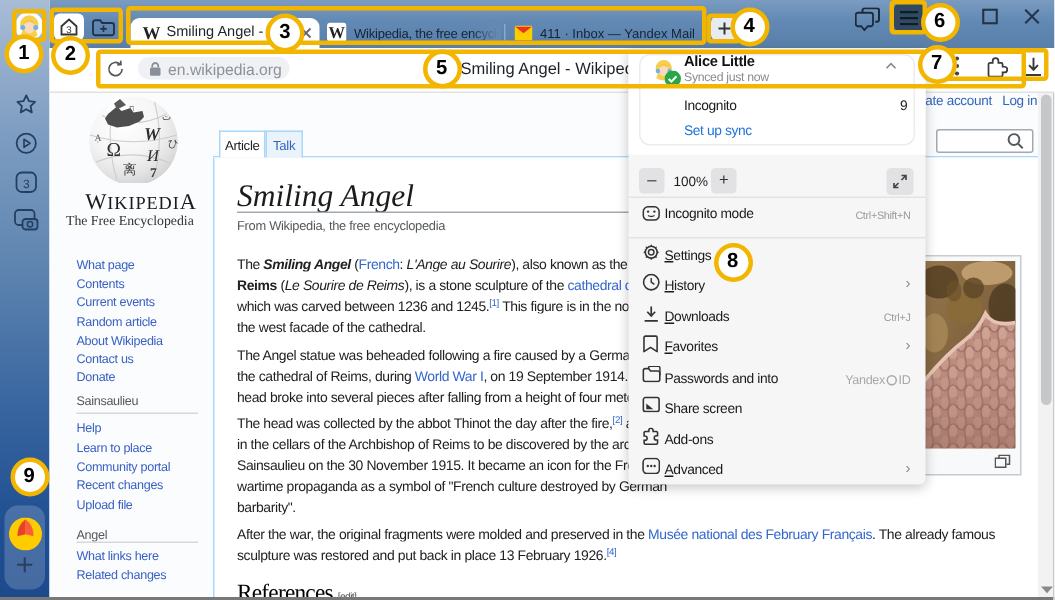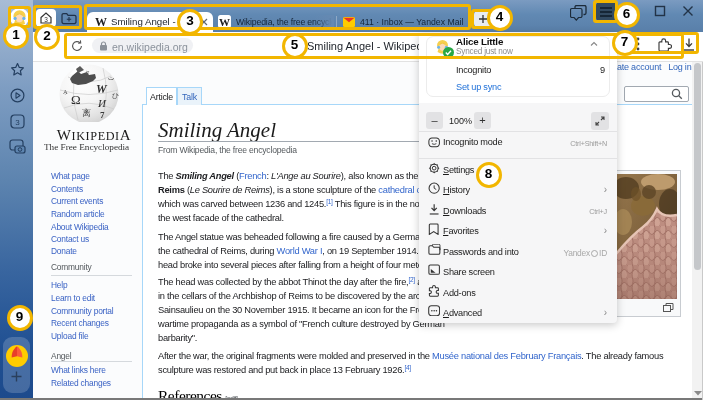--- a/index.html
+++ b/index.html
@@ -192,24 +192,24 @@
 <div class="a" style="left:44px;top:127px;width:100px;text-align:center;font-family:'Liberation Serif',serif;font-size:15px;letter-spacing:.6px;color:#1b1b1b">W<span style="font-size:12.2px">IKIPEDI</span>A</div>
 <div class="a" style="left:44px;top:142px;width:100px;text-align:left;font-family:'Liberation Serif',serif;font-size:9.2px;color:#333">The Free Encyclopedia</div>
 
 <div class="navlink" style="left:51px;top:171px">What page</div>
 <div class="navlink" style="left:51px;top:184px">Contents</div>
 <div class="navlink" style="left:51px;top:196px">Current events</div>
 <div class="navlink" style="left:51px;top:209px">Random article</div>
 <div class="navlink" style="left:51px;top:222px">About Wikipedia</div>
 <div class="navlink" style="left:51px;top:234px">Contact us</div>
 <div class="navlink" style="left:51px;top:246px">Donate</div>
-<div class="navhead" style="left:51px;top:262px">Community</div>
+<div class="navhead" style="left:51px;top:262px">Sainsaulieu</div>
 <div class="a" style="left:51px;top:275px;width:81px;height:1px;background:#d5d9dd"></div>
 <div class="navlink" style="left:51px;top:280px">Help</div>
-<div class="navlink" style="left:51px;top:293px">Learn to edit</div>
+<div class="navlink" style="left:51px;top:293px">Learn to place</div>
 <div class="navlink" style="left:51px;top:306px">Community portal</div>
 <div class="navlink" style="left:51px;top:318px">Recent changes</div>
 <div class="navlink" style="left:51px;top:331px">Upload file</div>
 <div class="navhead" style="left:51px;top:351px">Angel</div>
 <div class="a" style="left:51px;top:361px;width:81px;height:1px;background:#d5d9dd"></div>
 <div class="navlink" style="left:51px;top:365px">What links here</div>
 <div class="navlink" style="left:51px;top:378px">Related changes</div>
 <div class="navlink" style="left:51px;top:412px">Special pages</div>
 
 <div class="a nw" style="left:603px;top:62px;font-size:9px;letter-spacing:-.2px;color:#3366bb">Create account&nbsp;&nbsp;&nbsp;Log in</div>

